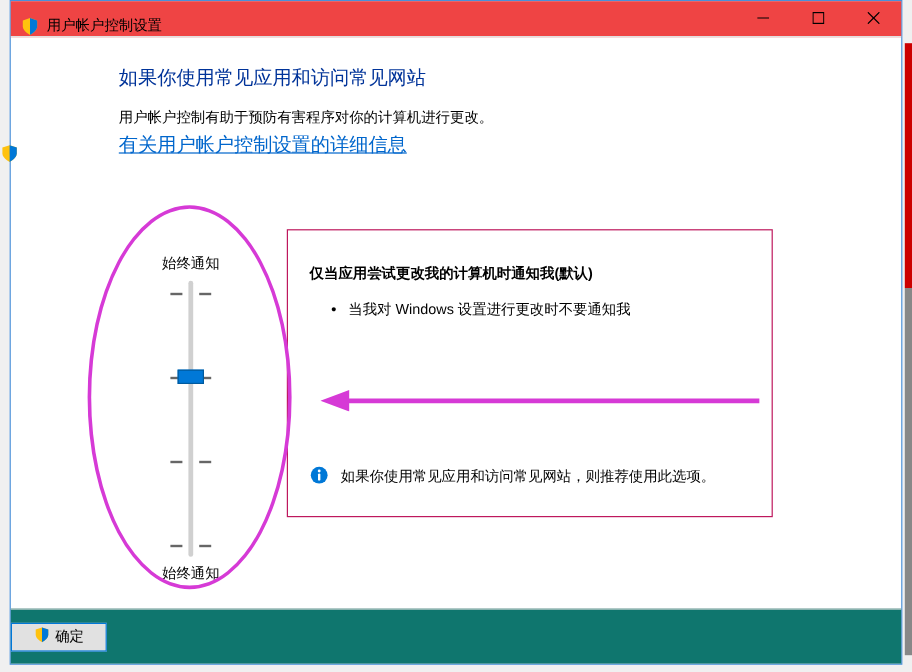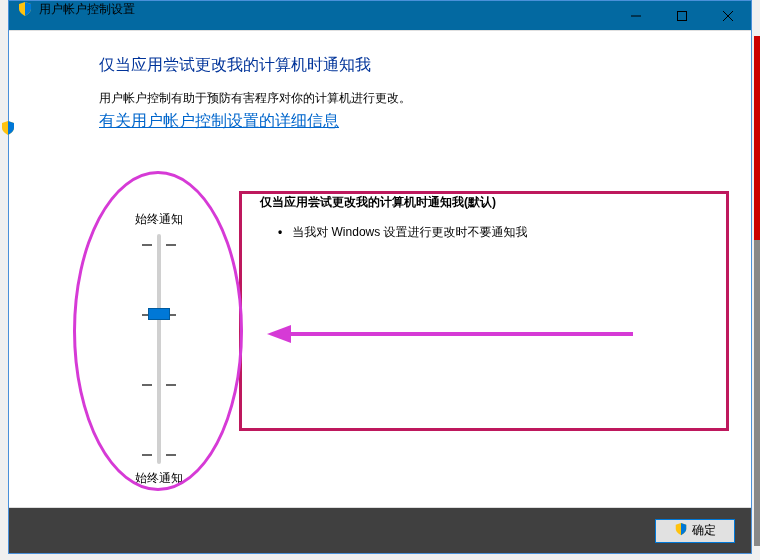--- a/index.html
+++ b/index.html
@@ -14,23 +14,23 @@
     .window {
       position: absolute;
       left: 8px; top: 0;
       width: 744px; height: 554px;
       background: #fff;
       border: 1px solid #4a90d9;
       display: flex; flex-direction: column;
     }
     .titlebar {
       height: 30px;
-      display: flex; align-items: flex-start;
+      display: flex; align-items: flex-end;
       padding-left: 8px;
-      background: #0369a1;
+      background: #ef4444;
       border-bottom: 1px solid #e0e0e0;
     }
     .titlebar-icon { width:16px; height:16px; margin-right:6px; }
     .titlebar-title { flex:1; font-size:12px; color:#000; }
     .win-controls { display:flex; }
     .win-btn {
       width:46px; height:30px;
       display:flex; align-items:center; justify-content:center;
       font-size:12px; color:#000;
       cursor: default;
@@ -72,35 +72,35 @@
       content:""; width:10px; height:2px; background:#666;
     }
     .slider-thumb {
       position:absolute; left:50%; transform:translate(-50%,-50%);
       width:22px; height:12px; background:#0078d7;
       border:1px solid #005a9e;
     }
 
     .desc-panel {
       position:absolute; left:230px; top:160px;
-      width:490px; height:240px;
-      border:3px solid #be185d;
-      padding:0 18px;
+      width:405px; height:240px;
+      border:1px solid #be185d;
+      padding:28px 18px;
       font-size:12px;
     }
     .desc-title { font-weight:bold; margin-bottom:12px; }
     .desc-bullet { display:flex; align-items:flex-start; margin-left:18px; margin-bottom:0; line-height:1.6; }
     .desc-bullet::before { content:"•"; margin-right:10px; font-weight:bold; }
     .desc-note { display:flex; align-items:flex-start; margin-top:120px; gap:10px; line-height:1.6; }
     .info-icon { flex:0 0 16px; }
 
     .button-bar {
       height:46px; border-top:1px solid #ddd;
-      background:#404040;
-      display:flex; justify-content:flex-end; align-items:center;
+      background:#0f766e;
+      display:flex; justify-content:space-between; align-items:center;
       padding-right:16px; gap:10px;
     }
     .btn {
       min-width:80px; height:24px;
       border:1px solid #adadad;
       background:#e1e1e1;
       font-size:12px;
       display:flex; align-items:center; justify-content:center;
       gap:4px; cursor:default;
     }
@@ -159,21 +159,21 @@
       <div class="win-btn close">
         <svg width="10" height="10">
             <line x1="0" y1="0" x2="10" y2="10" stroke="#000" stroke-width="1"></line>
             <line x1="10" y1="0" x2="0" y2="10" stroke="#000" stroke-width="1"></line>
           </svg>
       </div>
     </div>
   </div>
 
   <div class="content">
-    <div class="heading">仅当应用尝试更改我的计算机时通知我</div>
+    <div class="heading">如果你使用常见应用和访问常见网站</div>
     <div class="subtext">用户帐户控制有助于预防有害程序对你的计算机进行更改。</div>
     <a class="link">有关用户帐户控制设置的详细信息</a>
 
     <div class="slider-area">
       <div class="slider-label-top">始终通知</div>
       <div class="slider-track-wrap">
         <div class="slider-track"></div>
         <div class="slider-tick" style="top:10px"></div>
         <div class="slider-tick" style="top:80px"></div>
         <div class="slider-tick" style="top:150px"></div>
@@ -181,20 +181,30 @@
         <div class="slider-thumb" style="top:80px"></div>
       </div>
       <div class="slider-label-bottom">始终通知</div>
     </div>
 
     <div class="desc-panel">
       <div class="desc-title">仅当应用尝试更改我的计算机时通知我(默认)</div>
       <div class="desc-bullet">
         <span>当我对 Windows 设置进行更改时不要通知我</span>
       </div>
+      <div class="desc-note">
+        <span class="info-icon">
+          <svg width="16" height="16" viewBox="0 0 16 16">
+            <circle cx="8" cy="8" r="7" fill="#0078d7"></circle>
+            <circle cx="8" cy="4.5" r="1.2" fill="#fff"></circle>
+            <rect x="7" y="6.5" width="2" height="6" rx="1" fill="#fff"></rect>
+          </svg>
+        </span>
+        <span>如果你使用常见应用和访问常见网站，则推荐使用此选项。</span>
+      </div>
     </div>
 
     <div class="ellipse"></div>
     <svg class="arrow" viewBox="0 0 366 18">
       <line x1="20" y1="9" x2="366" y2="9" stroke="#d63ad6" stroke-width="4"></line>
       <polygon points="0,9 24,0 24,18" fill="#d63ad6"></polygon>
     </svg>
   </div>
 
   <div class="button-bar">

